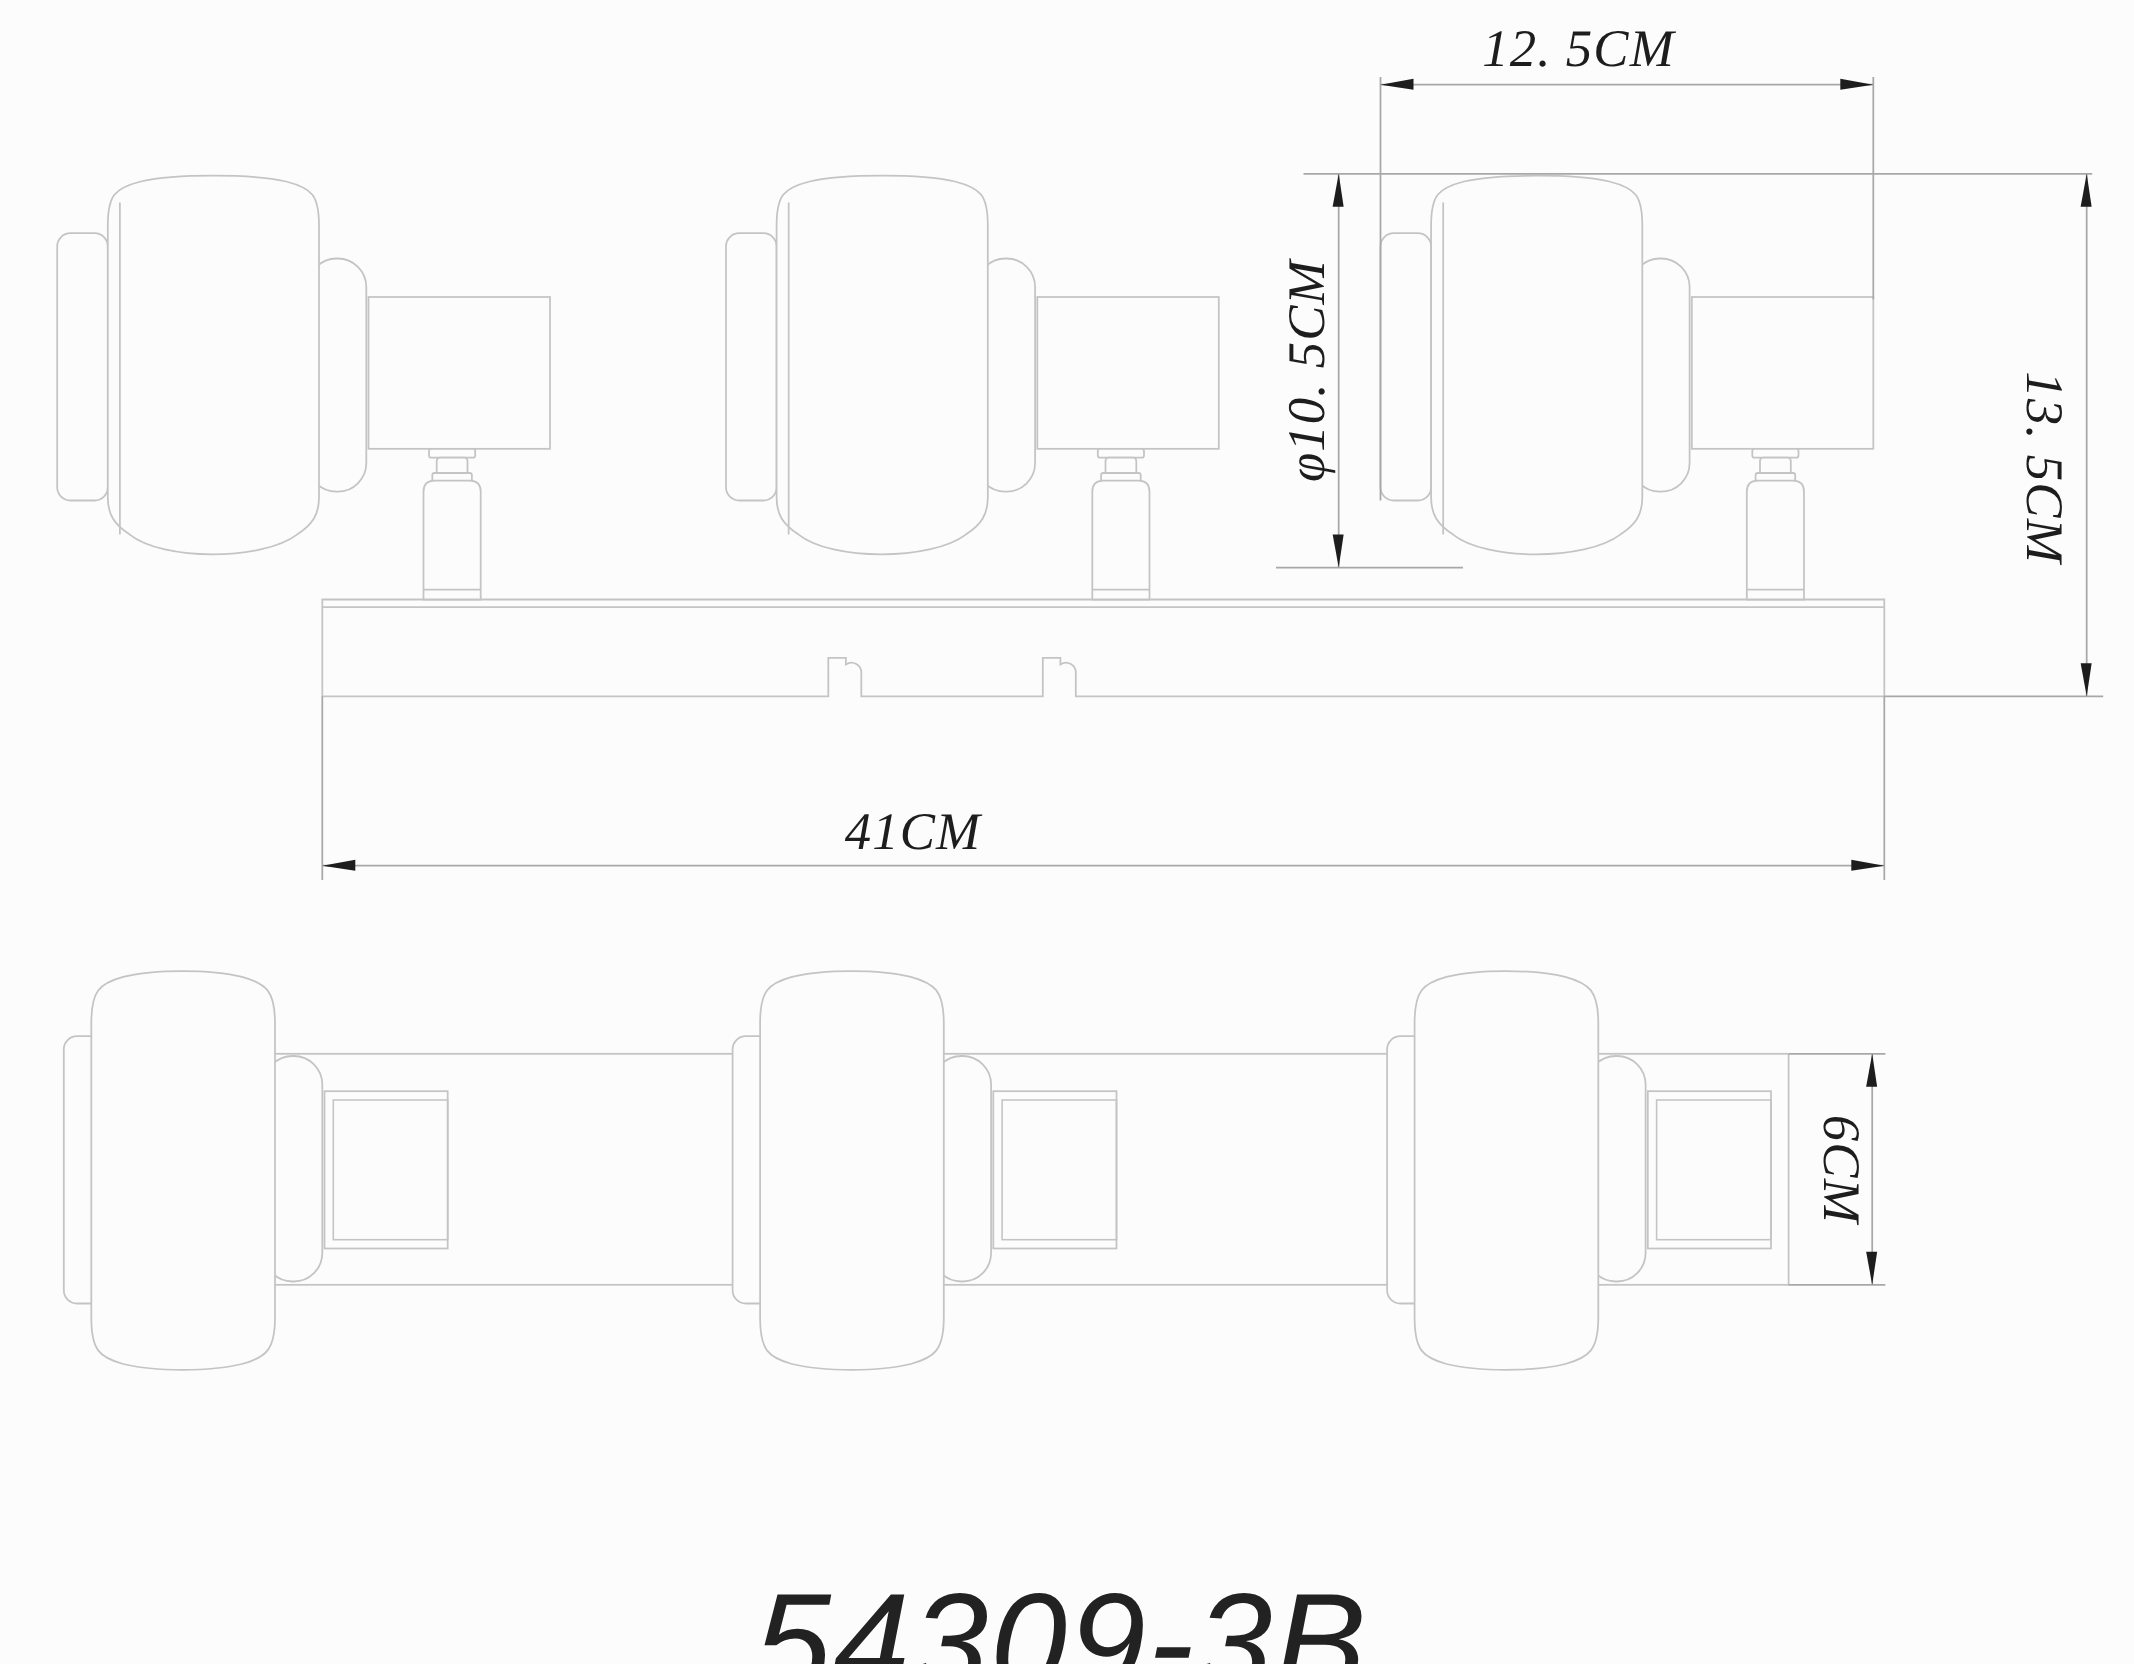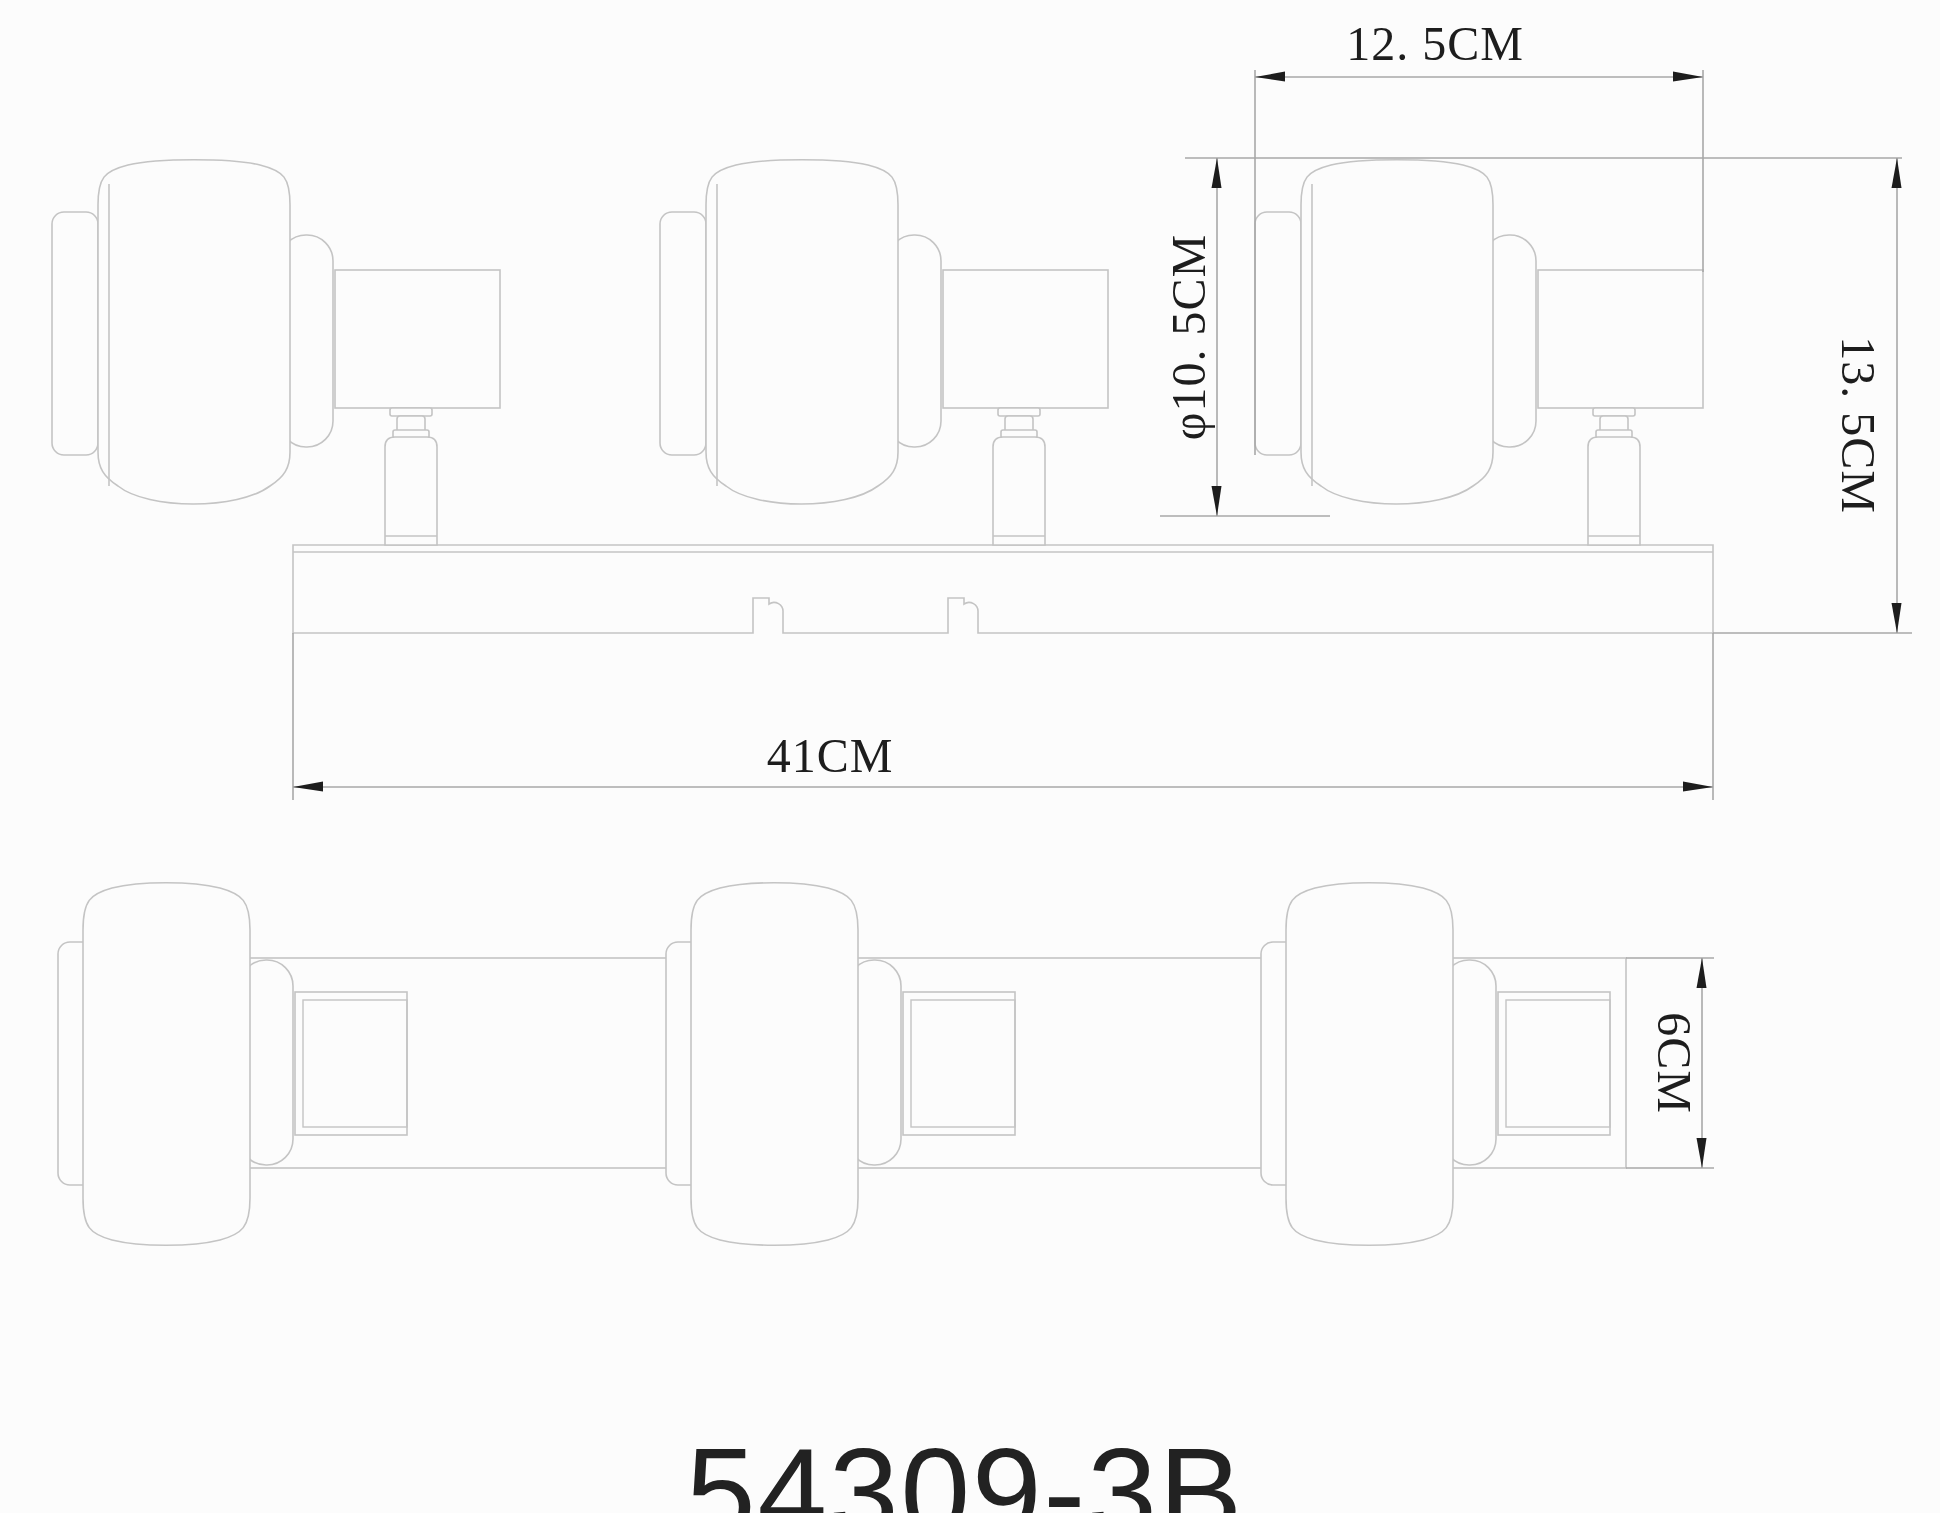--- a/index.html
+++ b/index.html
@@ -1,17 +1,17 @@
 <!DOCTYPE html>
 <html><head>
 <meta charset="utf-8">
 <style>
   html,body{margin:0;padding:0;background:#fff;}
   .stage{position:relative;width:1940px;height:1513px;background:#fcfcfc;overflow:hidden;
-         font-family:"Liberation Serif", serif;}
+         font-family:"Liberation Serif", serif;font-style:italic;}
   svg{display:block;width:1940px;height:1513px;}
   text.dim{fill:#1d1d1d;font-family:"Liberation Serif", serif;font-size:48px;letter-spacing:1px;}
   text.model{fill:#222;font-family:"Liberation Sans", sans-serif;font-size:125px;letter-spacing:2px;}
 </style>
 </head>
 <body>
 
 <div class="stage">
   <svg viewBox="0 0 1940 1513" xmlns="http://www.w3.org/2000/svg">
     <g id="gfx">

